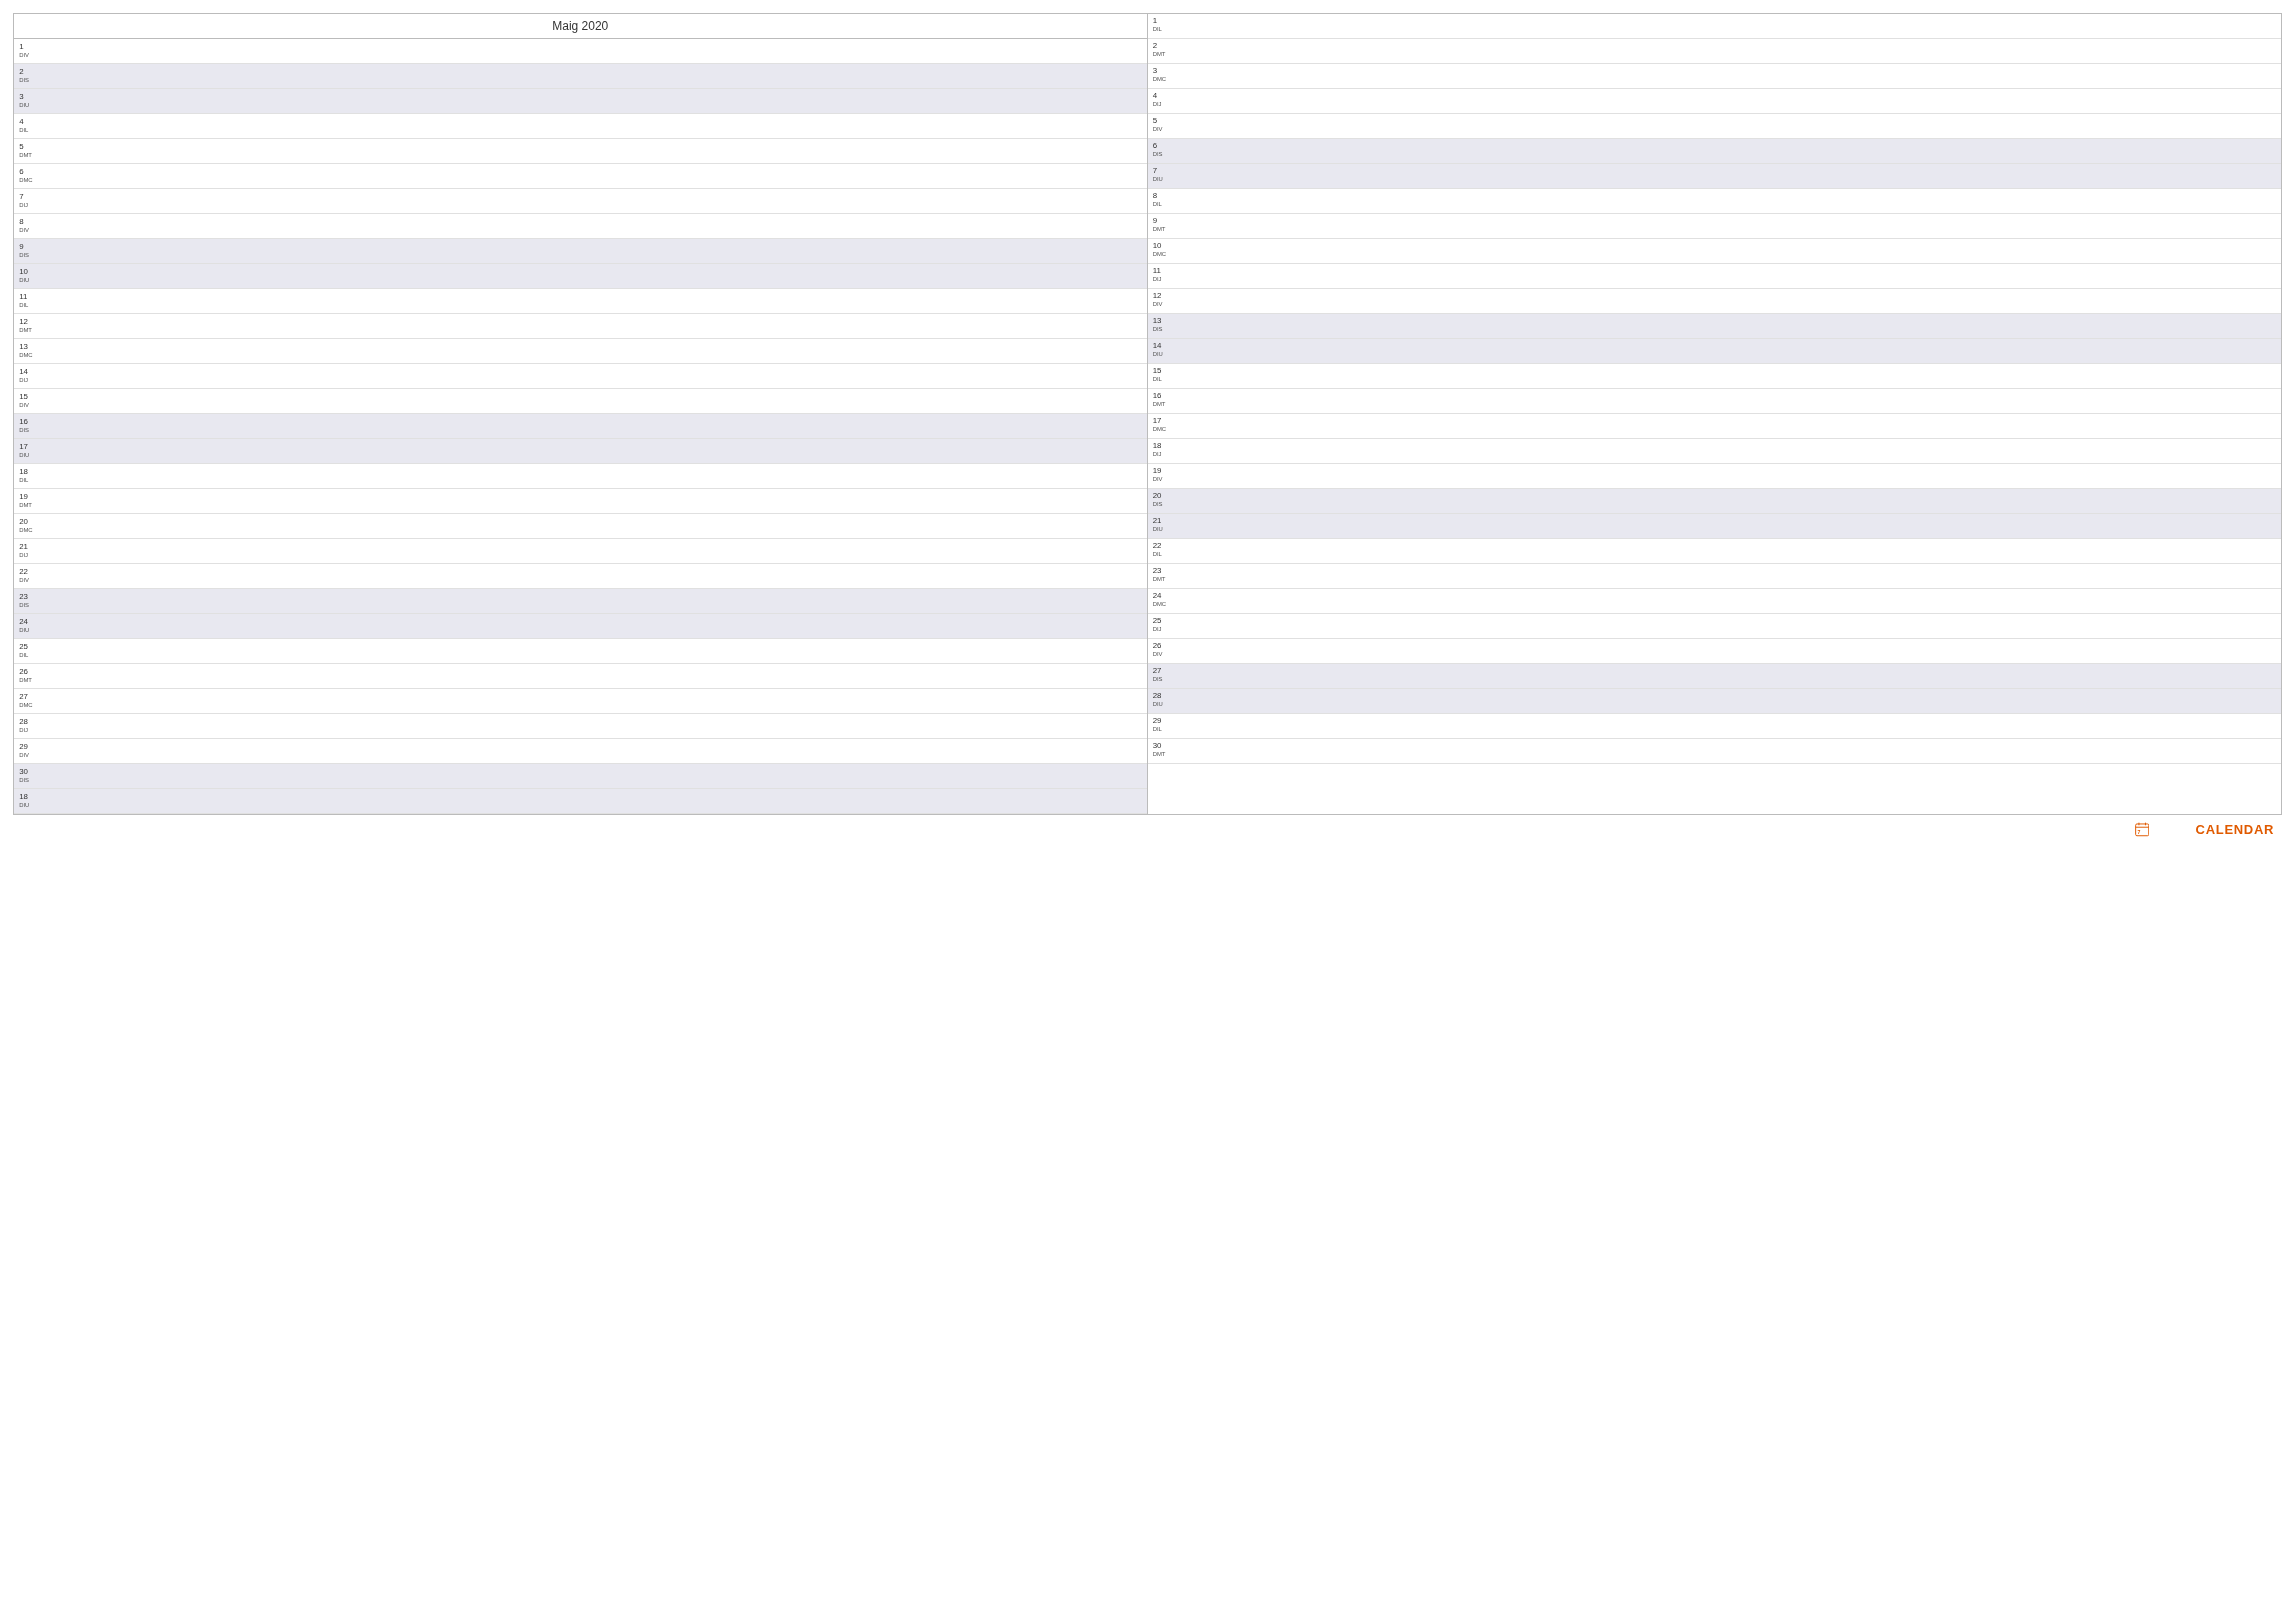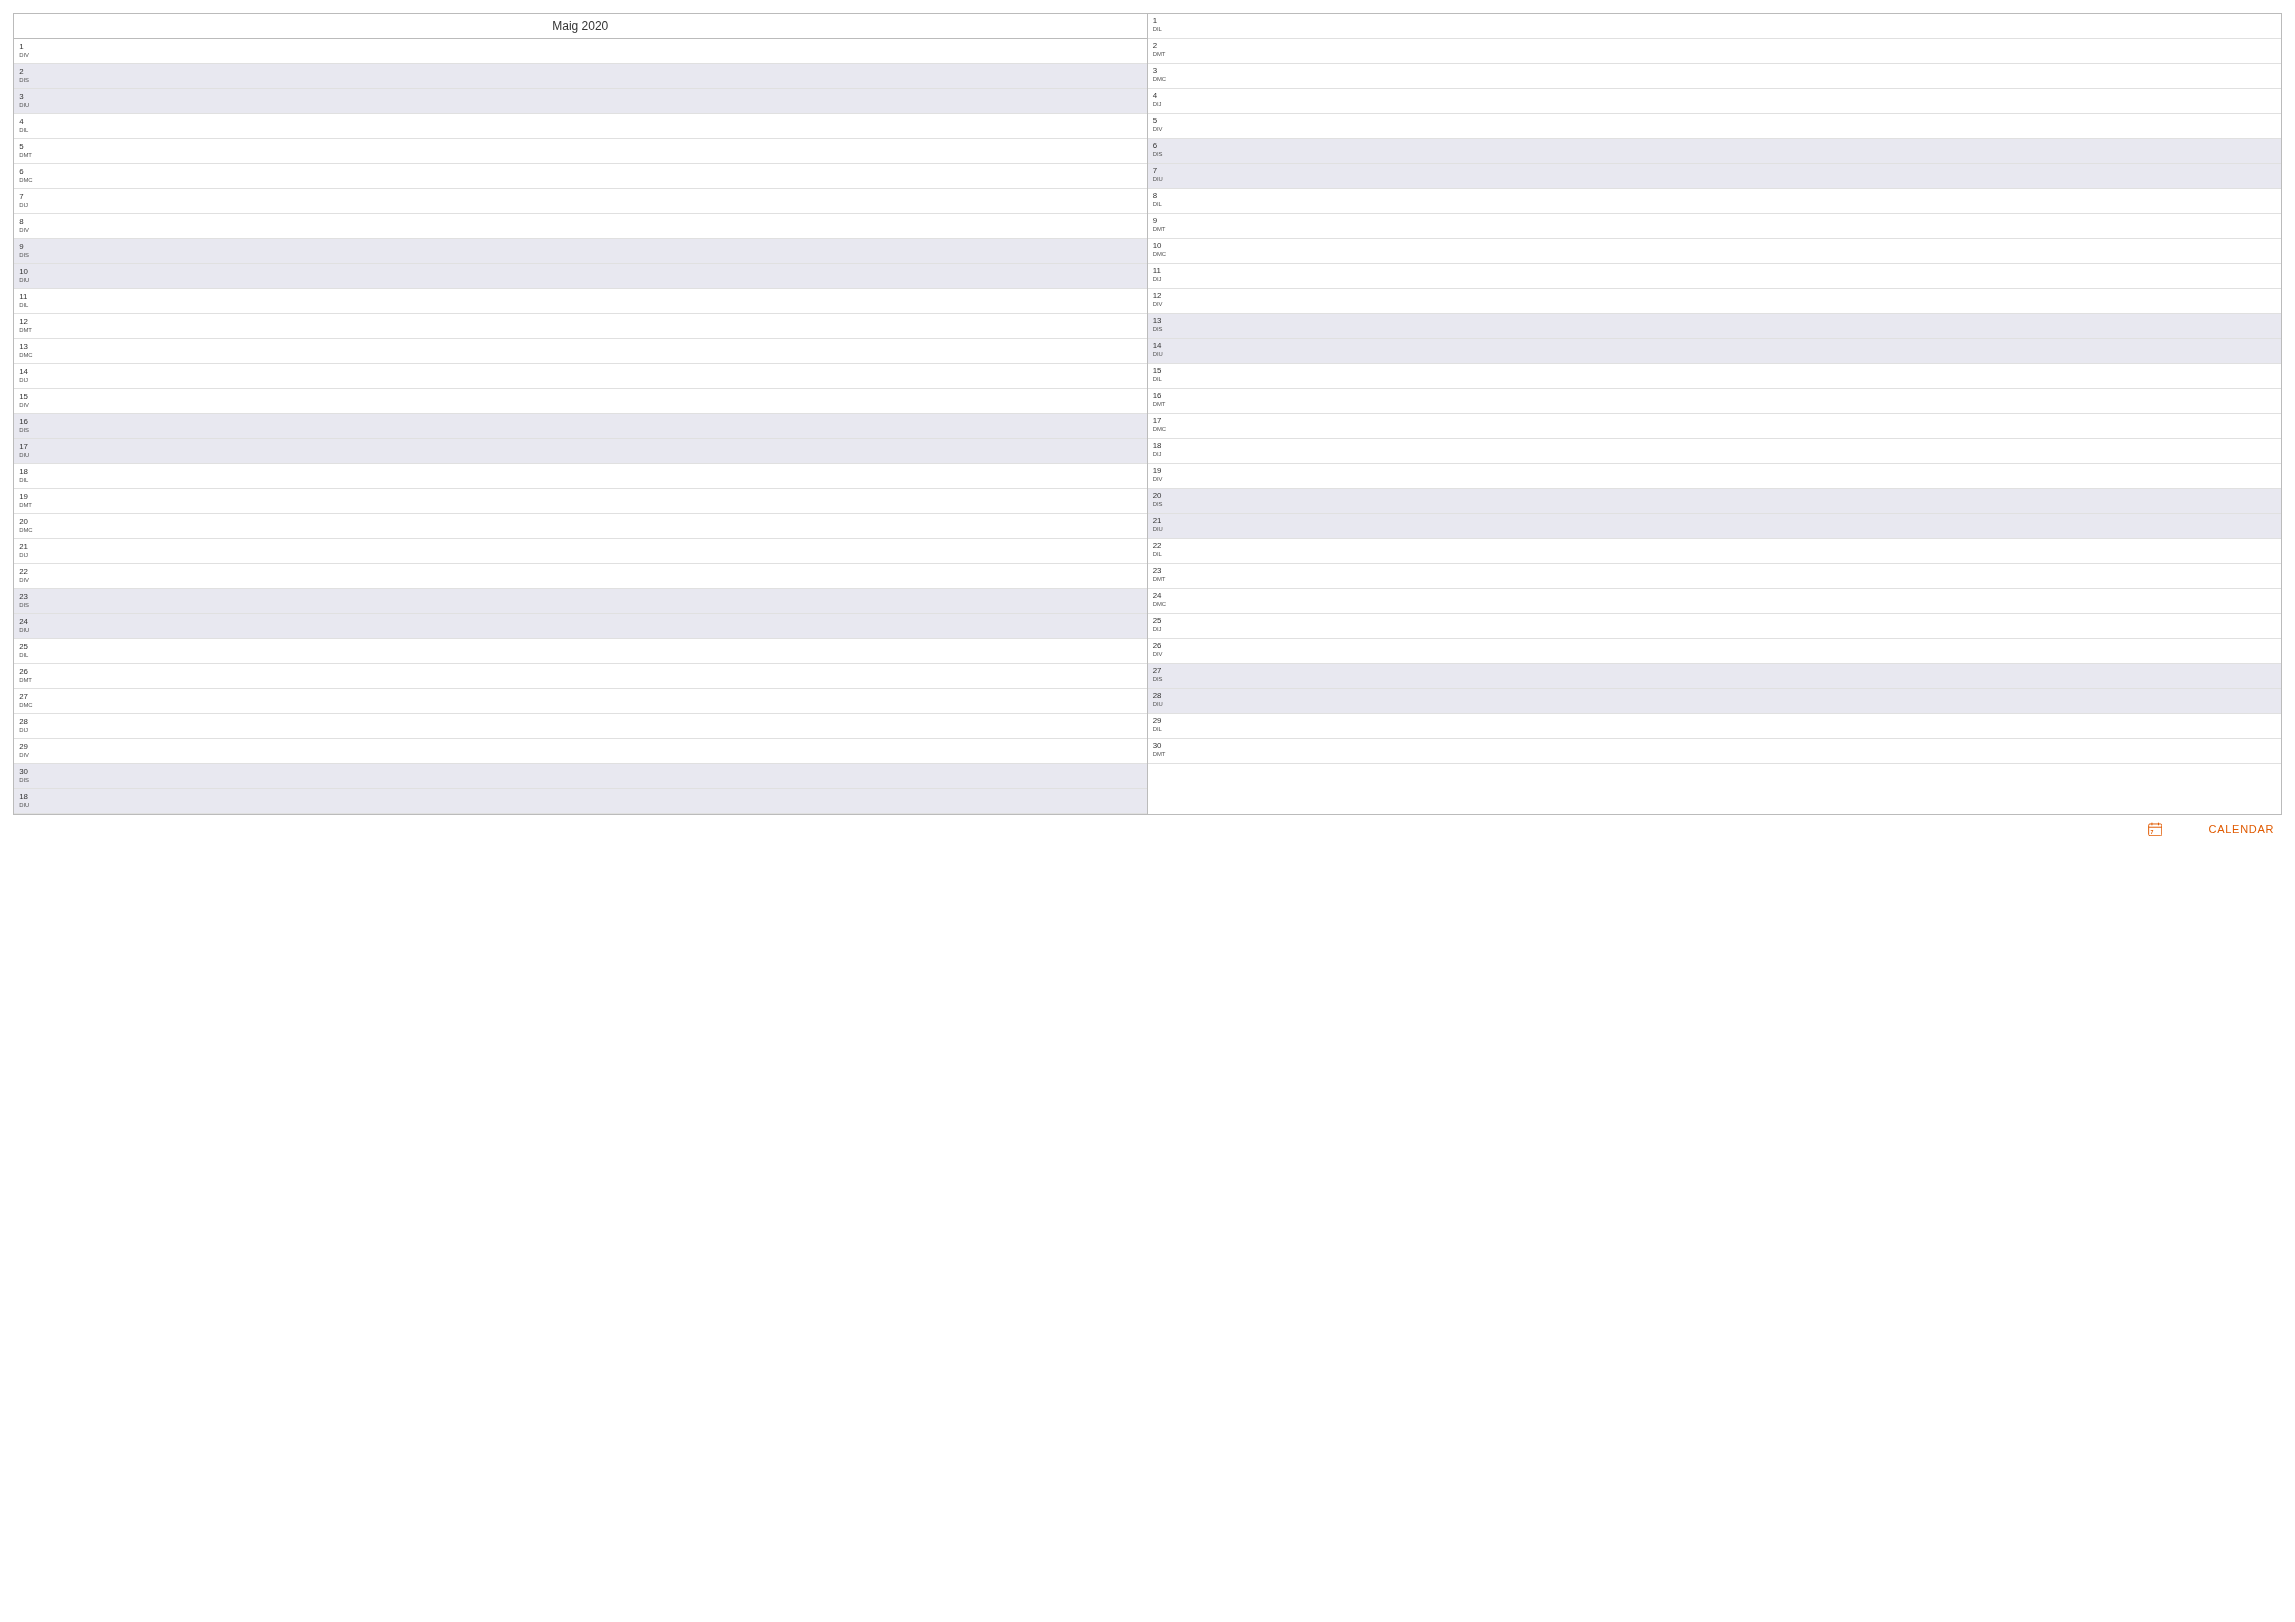--- a/index.html
+++ b/index.html
@@ -344,17 +344,17 @@
     </div>
   <div class="footer-area">
     <div class="calendar-logo">
       <svg class="logo-icon" viewBox="0 0 22 22" fill="none" xmlns="http://www.w3.org/2000/svg" style="font-size:13px">
         <rect x="1" y="3" width="20" height="18" rx="2" stroke="#e05a00" stroke-width="1.5" fill="none"></rect>
         <line x1="1" y1="8" x2="21" y2="8" stroke="#e05a00" stroke-width="1.5"></line>
         <line x1="6" y1="1" x2="6" y2="5" stroke="#e05a00" stroke-width="1.5"></line>
         <line x1="16" y1="1" x2="16" y2="5" stroke="#e05a00" stroke-width="1.5"></line>
         <text x="4" y="18" font-size="8" fill="#e05a00" font-family="Arial" font-weight="bold">7</text>
       </svg>
-      <span style="color:#e05a00; font-weight:normal; font-size:11px; letter-spacing:0.7px;margin-left:44px;">CALENDAR</span>
+      <span style="color:#e05a00; font-weight:bold; font-size:13px; letter-spacing:0.7px;margin-left:44px;">CALENDAR</span>
     </div>
   </div>
 </div>
 
 
 </body></html>

